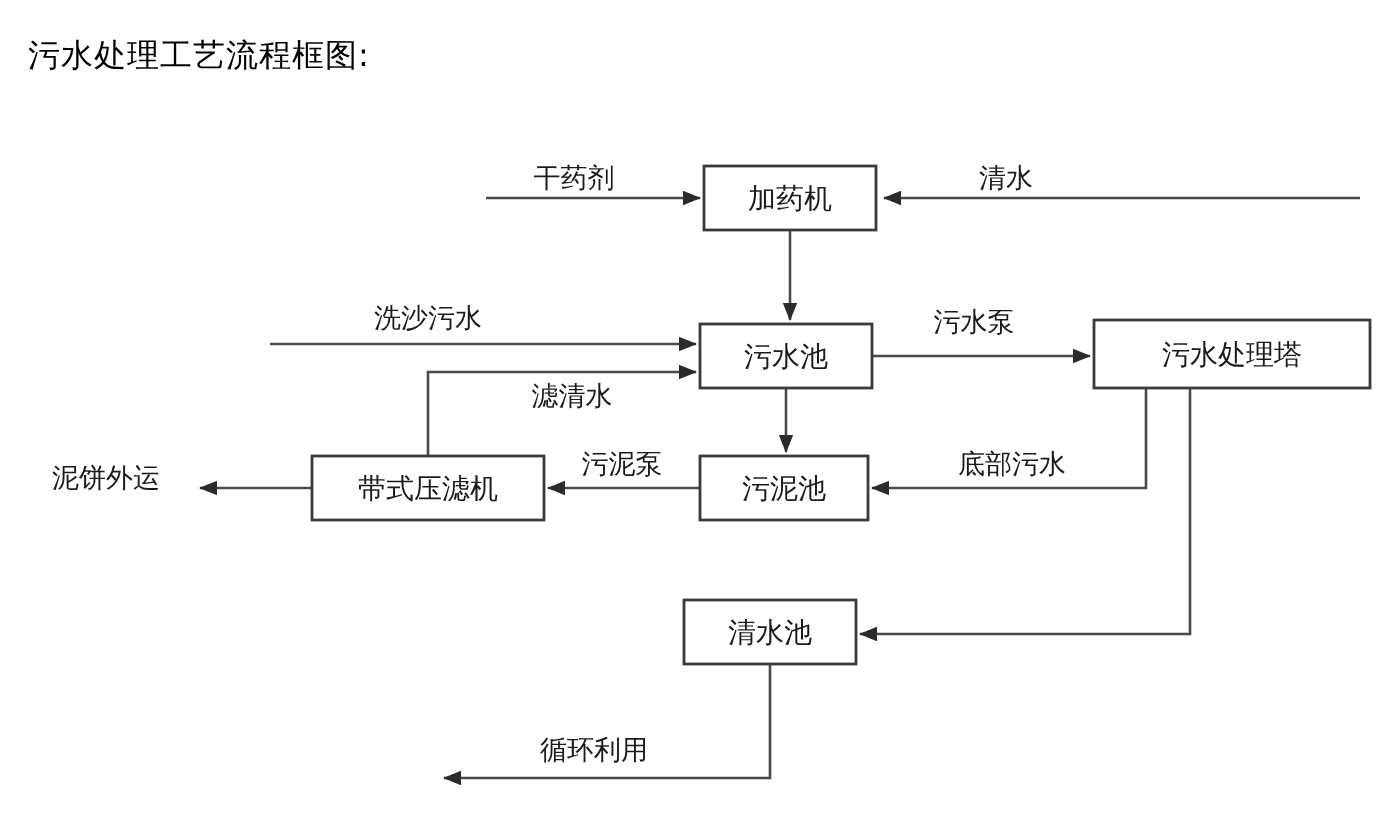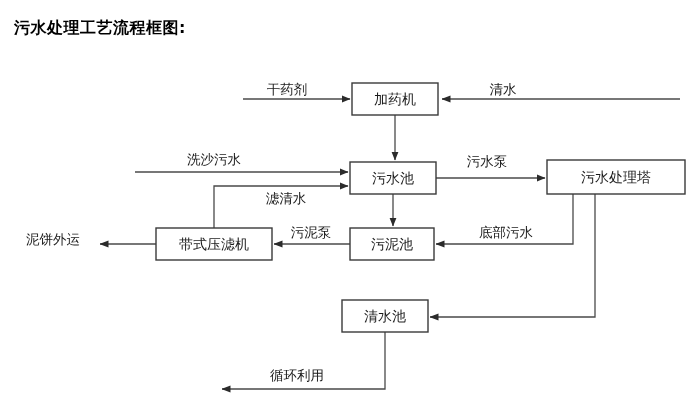--- a/index.html
+++ b/index.html
@@ -19,21 +19,21 @@
     left: 0;
     top: 0;
     width: 700px;
     height: 420px;
   }
   .page-title {
     position: absolute;
     left: 14px;
     top: 18px;
     font-size: 16px;
-    font-weight: bold;
+    font-weight: normal;
     color: #000000;
     letter-spacing: 0.5px;
     white-space: nowrap;
   }
   .node-box {
     fill: #ffffff;
     stroke: #3a3a3a;
     stroke-width: 1.4;
   }
   .node-label {

